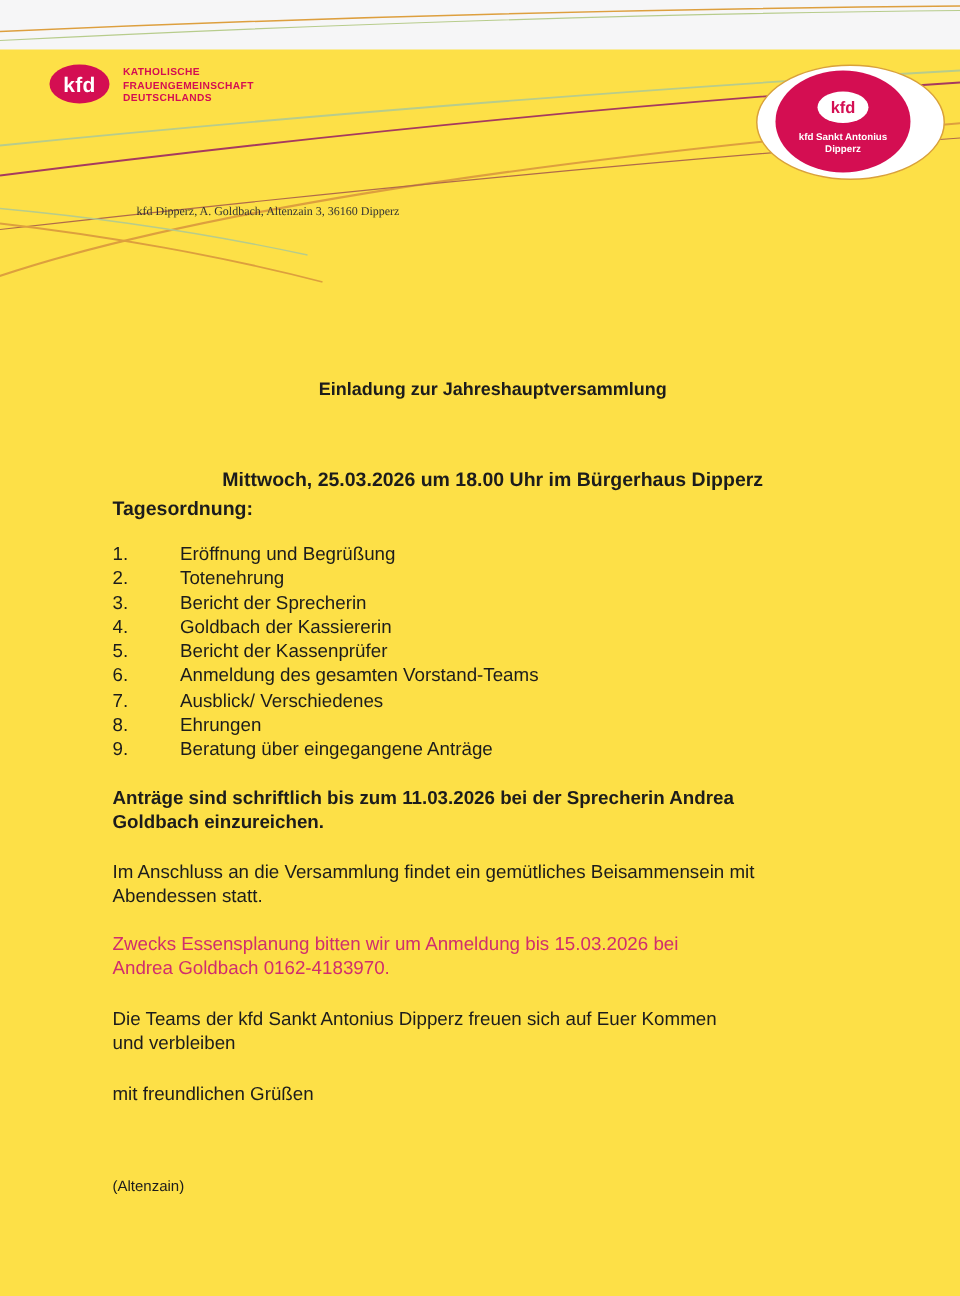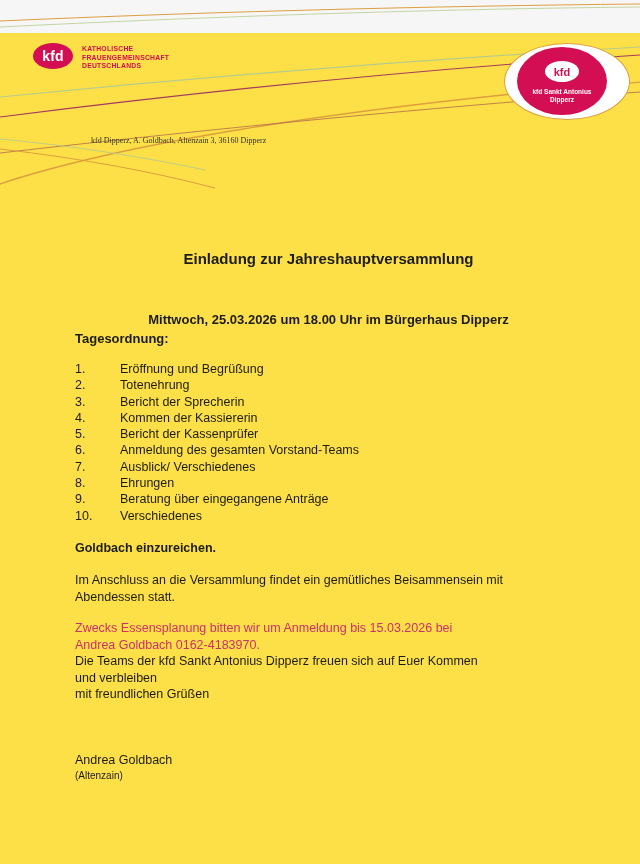--- a/index.html
+++ b/index.html
@@ -35,30 +35,30 @@
   .logo-right-caption{
     position:absolute;left:0;bottom:11px;width:100%;text-align:center;
     color:#ffffff;font-weight:bold;font-size:6.5px;line-height:8px;
   }
   .sender-line{
     position:absolute;left:75px;top:136px;
     font-family:"Liberation Serif",serif;font-size:8px;color:#333;margin-left:16px;
   }
   
   .content{position:absolute;left:75px;top:248px;width:507px;}
-  .doc-title{font-size:15px;font-weight:bold;text-align:center;line-height:22px;}
+  .doc-title{font-size:12px;font-weight:bold;text-align:center;line-height:22px;}
   .doc-subtitle{font-size:13px;font-weight:bold;text-align:center;line-height:17px;margin-top:41px;}
   .agenda-heading{font-size:13px;font-weight:bold;line-height:17px;margin-top:2px;}
   .agenda{margin-top:14px;}
   .agenda-row{display:flex;font-size:12.5px;line-height:16.3px;}
   .agenda-num{width:45px;flex:0 0 45px;}
   .para{font-size:12.5px;line-height:16.5px;margin-top:16px;}
   .para.bold{font-weight:bold;}
   .para.pink{color:#d02e6d;margin-top:15px;}
-  .para.mt15{margin-top:0;}
+  .para.mt15{margin-top:17px;}
   .signature{margin-top:49px;}
   .sig-name{font-size:12.5px;line-height:16px;}
   .sig-role{font-size:10px;line-height:12px;margin-top:2px;}
 </style>
 </head>
 <body>
 
 <div class="page">
 
   <div class="top-band"></div>
@@ -110,21 +110,21 @@
       <div class="agenda-row">
         <span class="agenda-num">2.</span>
         <span>Totenehrung</span>
       </div>
       <div class="agenda-row">
         <span class="agenda-num">3.</span>
         <span>Bericht der Sprecherin</span>
       </div>
       <div class="agenda-row">
         <span class="agenda-num">4.</span>
-        <span>Kommen der Kassiererin</span>
+        <span>Goldbach der Kassiererin</span>
       </div>
       <div class="agenda-row">
         <span class="agenda-num">5.</span>
         <span>Bericht der Kassenprüfer</span>
       </div>
       <div class="agenda-row">
         <span class="agenda-num">6.</span>
         <span>Anmeldung des gesamten Vorstand-Teams</span>
       </div>
       <div class="agenda-row">
@@ -132,27 +132,24 @@
         <span>Ausblick/ Verschiedenes</span>
       </div>
       <div class="agenda-row">
         <span class="agenda-num">8.</span>
         <span>Ehrungen</span>
       </div>
       <div class="agenda-row">
         <span class="agenda-num">9.</span>
         <span>Beratung über eingegangene Anträge</span>
       </div>
-      <div class="agenda-row">
-        <span class="agenda-num">10.</span>
-        <span>Verschiedenes</span>
-      </div>
     </div>
 
     <div class="para bold">
+      <div>Anträge sind schriftlich bis zum 11.03.2026 bei der Sprecherin Andrea</div>
       <div>Goldbach einzureichen.</div>
     </div>
 
     <div class="para">
       <div>Im Anschluss an die Versammlung findet ein gemütliches Beisammensein mit</div>
       <div>Abendessen statt.</div>
     </div>
 
     <div class="para pink">
       <div>Zwecks Essensplanung bitten wir um Anmeldung bis 15.03.2026 bei</div>
@@ -160,18 +157,17 @@
     </div>
 
     <div class="para mt15">
       <div>Die Teams der kfd Sankt Antonius Dipperz freuen sich auf Euer Kommen</div>
       <div>und verbleiben</div>
     </div>
 
     <div class="para mt15">mit freundlichen Grüßen</div>
 
     <div class="signature">
-      <div class="sig-name">Andrea Goldbach</div>
       <div class="sig-role">(Altenzain)</div>
     </div>
 
   </div>
 </div>
 
 </body></html>

